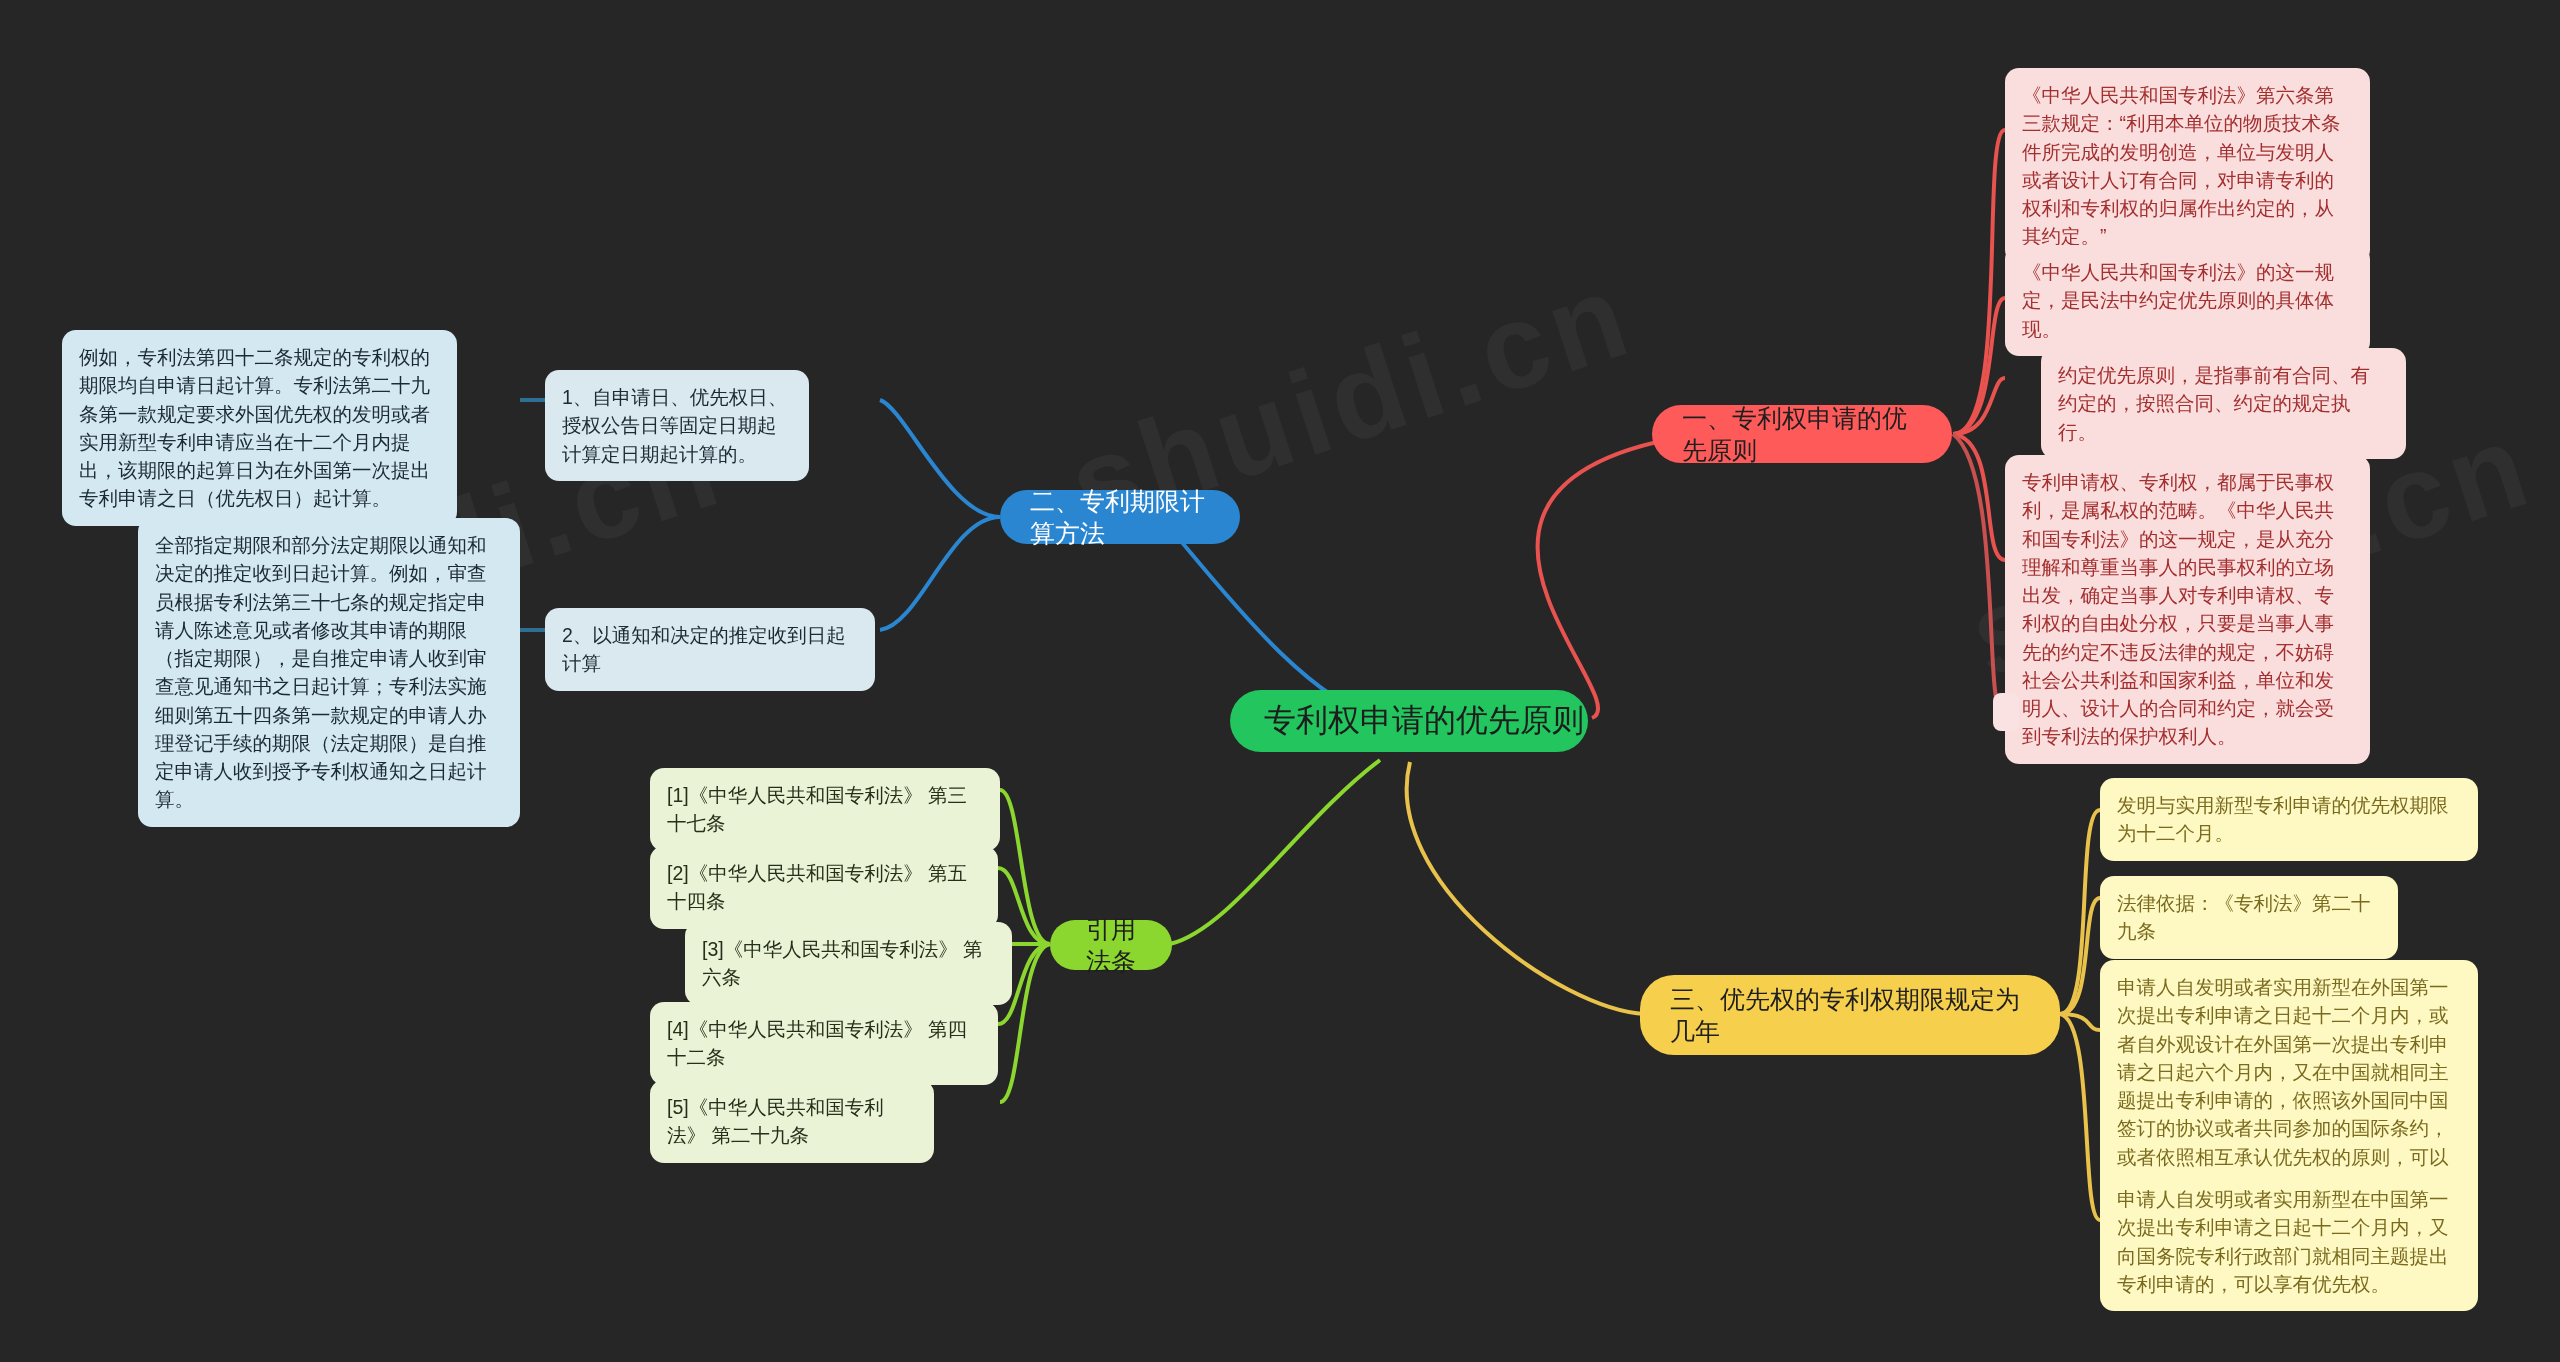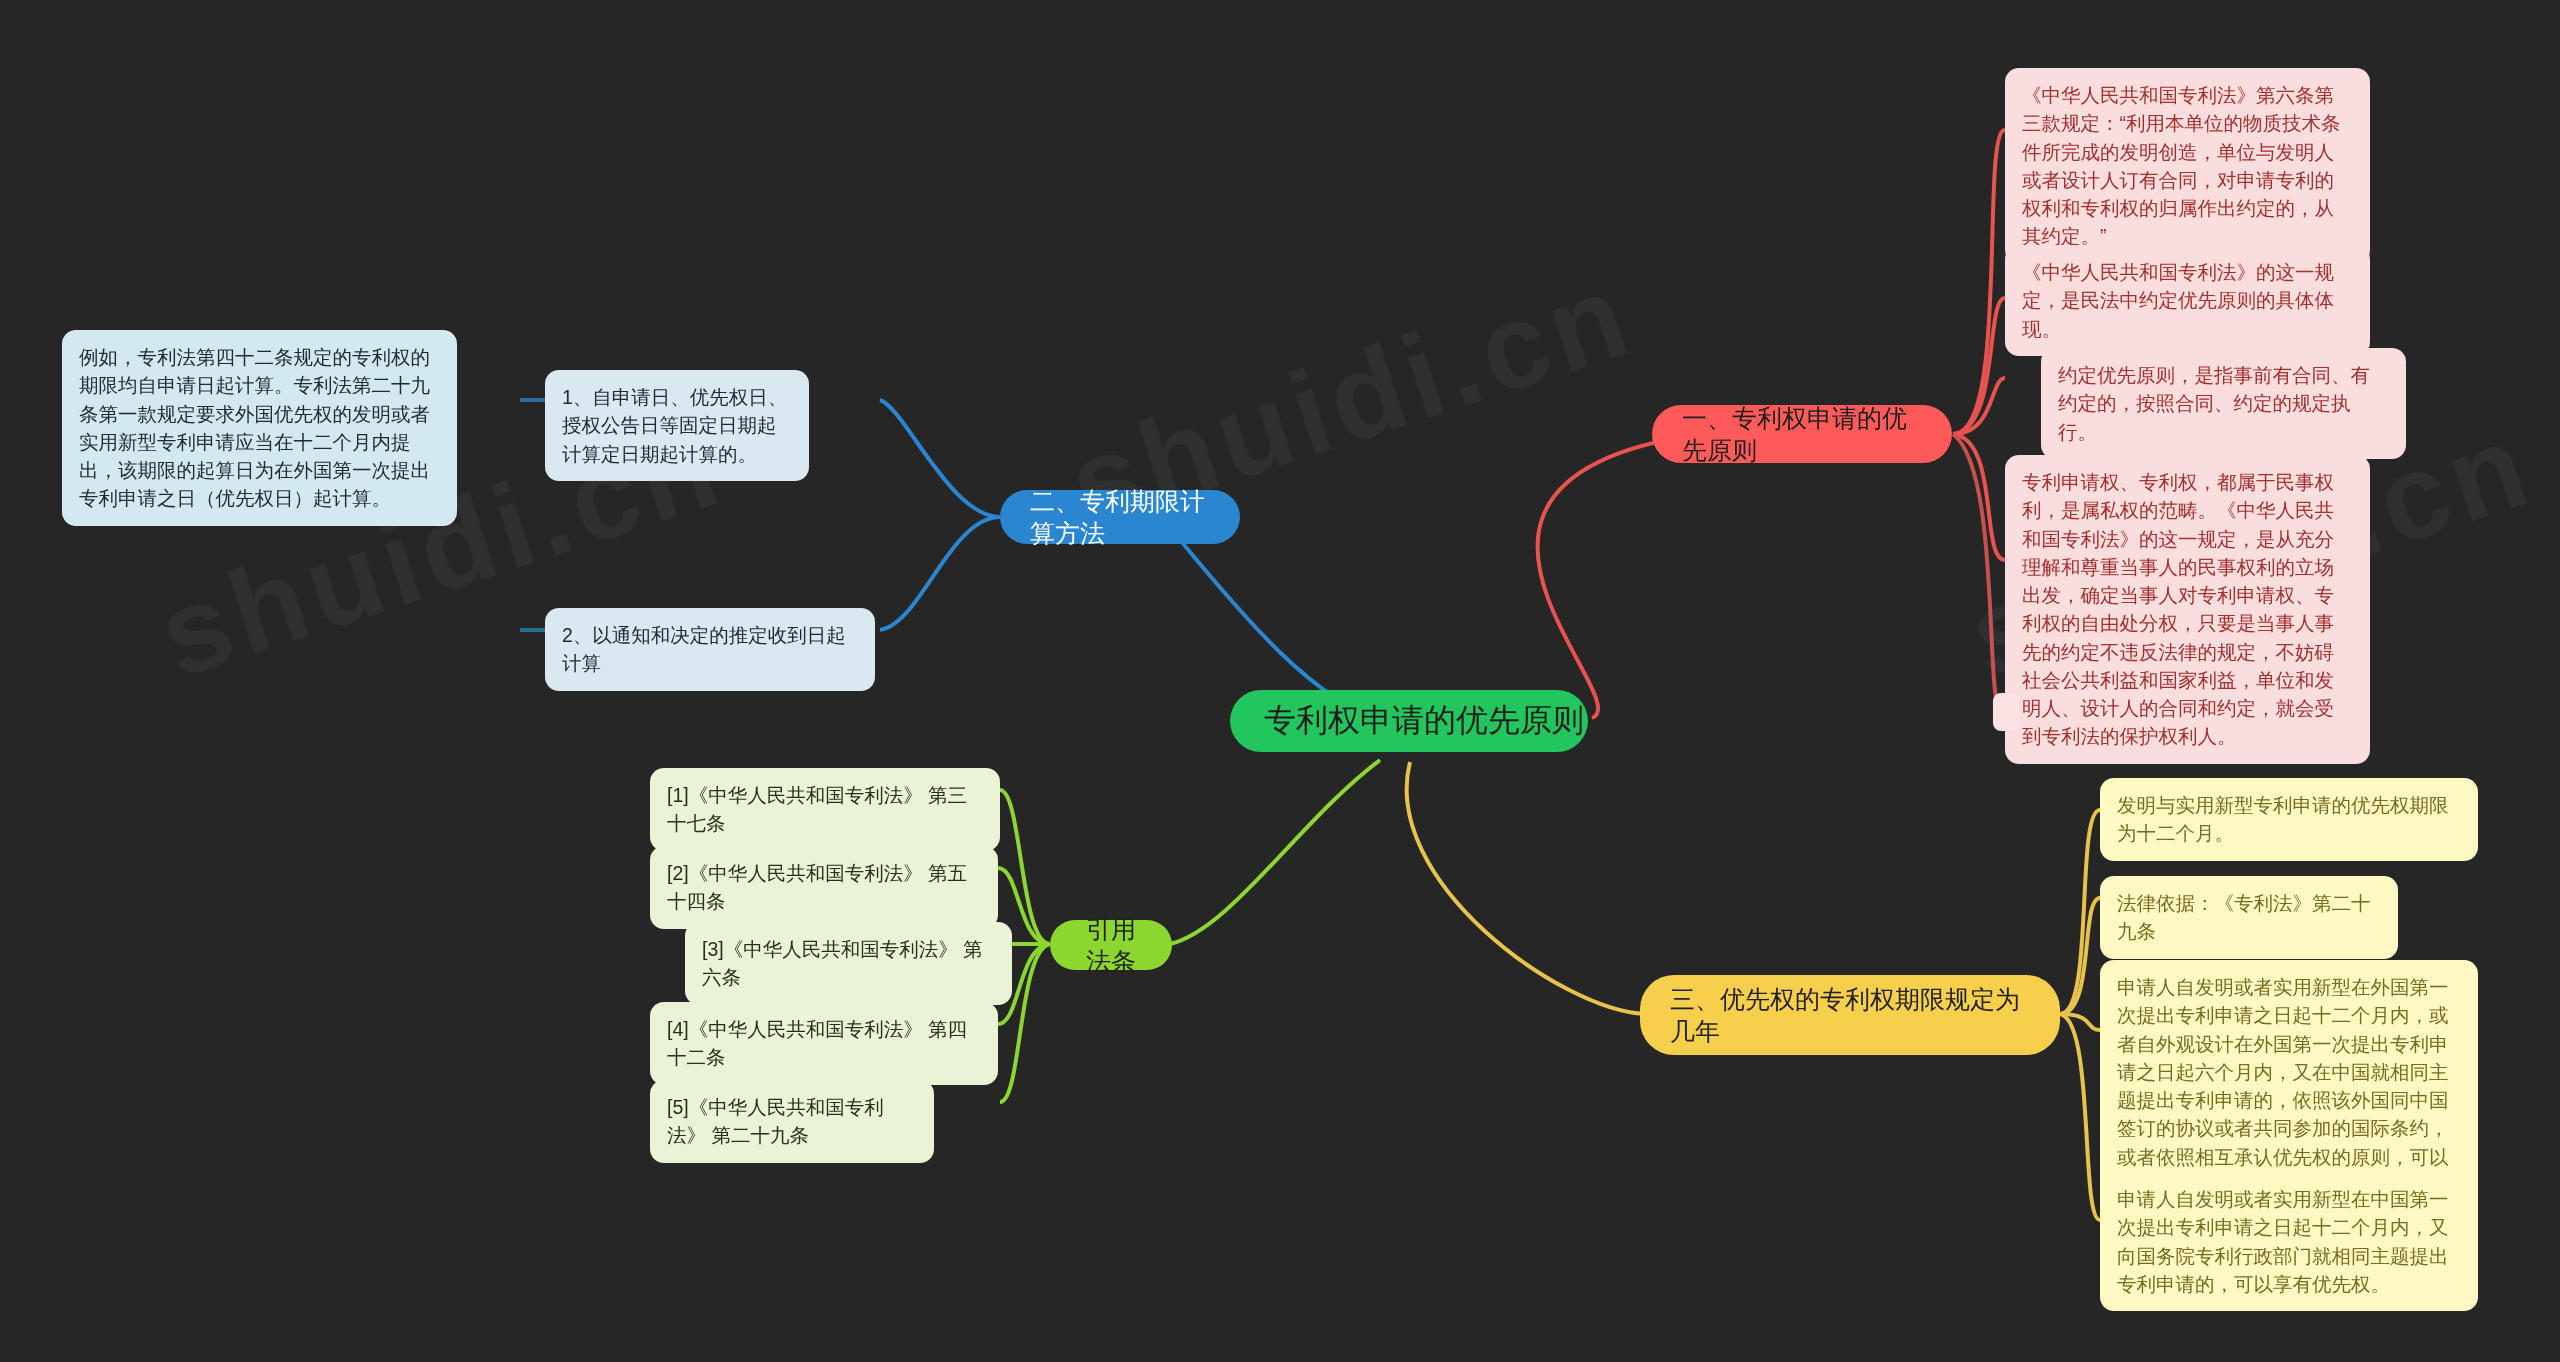--- a/index.html
+++ b/index.html
@@ -109,20 +109,23 @@
   <div class="node card lblue2" style="left:545px;top:370px;width:264px;">
     <span class="txt">1、自申请日、优先权日、授权公告日等固定日期起计算定日期起计算的。</span>
   </div>
   <div class="node card lblue2" style="left:545px;top:608px;width:330px;">
     <span class="txt">2、以通知和决定的推定收到日起计算</span>
   </div>
 
   <div class="node card lblue" style="left:62px;top:330px;width:395px;">
     <span class="txt">例如，专利法第四十二条规定的专利权的期限均自申请日起计算。专利法第二十九条第一款规定要求外国优先权的发明或者实用新型专利申请应当在十二个月内提出，该期限的起算日为在外国第一次提出专利申请之日（优先权日）起计算。</span>
   </div>
+  <div class="node card lblue" style="left:138px;top:518px;width:382px;">
+    <span class="txt">全部指定期限和部分法定期限以通知和决定的推定收到日起计算。例如，审查员根据专利法第三十七条的规定指定申请人陈述意见或者修改其申请的期限（指定期限），是自推定申请人收到审查意见通知书之日起计算；专利法实施细则第五十四条第一款规定的申请人办理登记手续的期限（法定期限）是自推定申请人收到授予专利权通知之日起计算。</span>
+  </div>
 
   <div class="node pill green" style="left:1050px;top:920px;width:122px;height:50px;justify-content:center;">
     <span class="txt" style="text-align:center;">引用法条</span>
   </div>
 
   <div class="node card lgreen" style="left:650px;top:768px;width:350px;justify-content:flex-start;">
     <span class="txt">[1]《中华人民共和国专利法》 第三十七条</span>
   </div>
   <div class="node card lgreen" style="left:650px;top:846px;width:348px;">
     <span class="txt">[2]《中华人民共和国专利法》 第五十四条</span>

